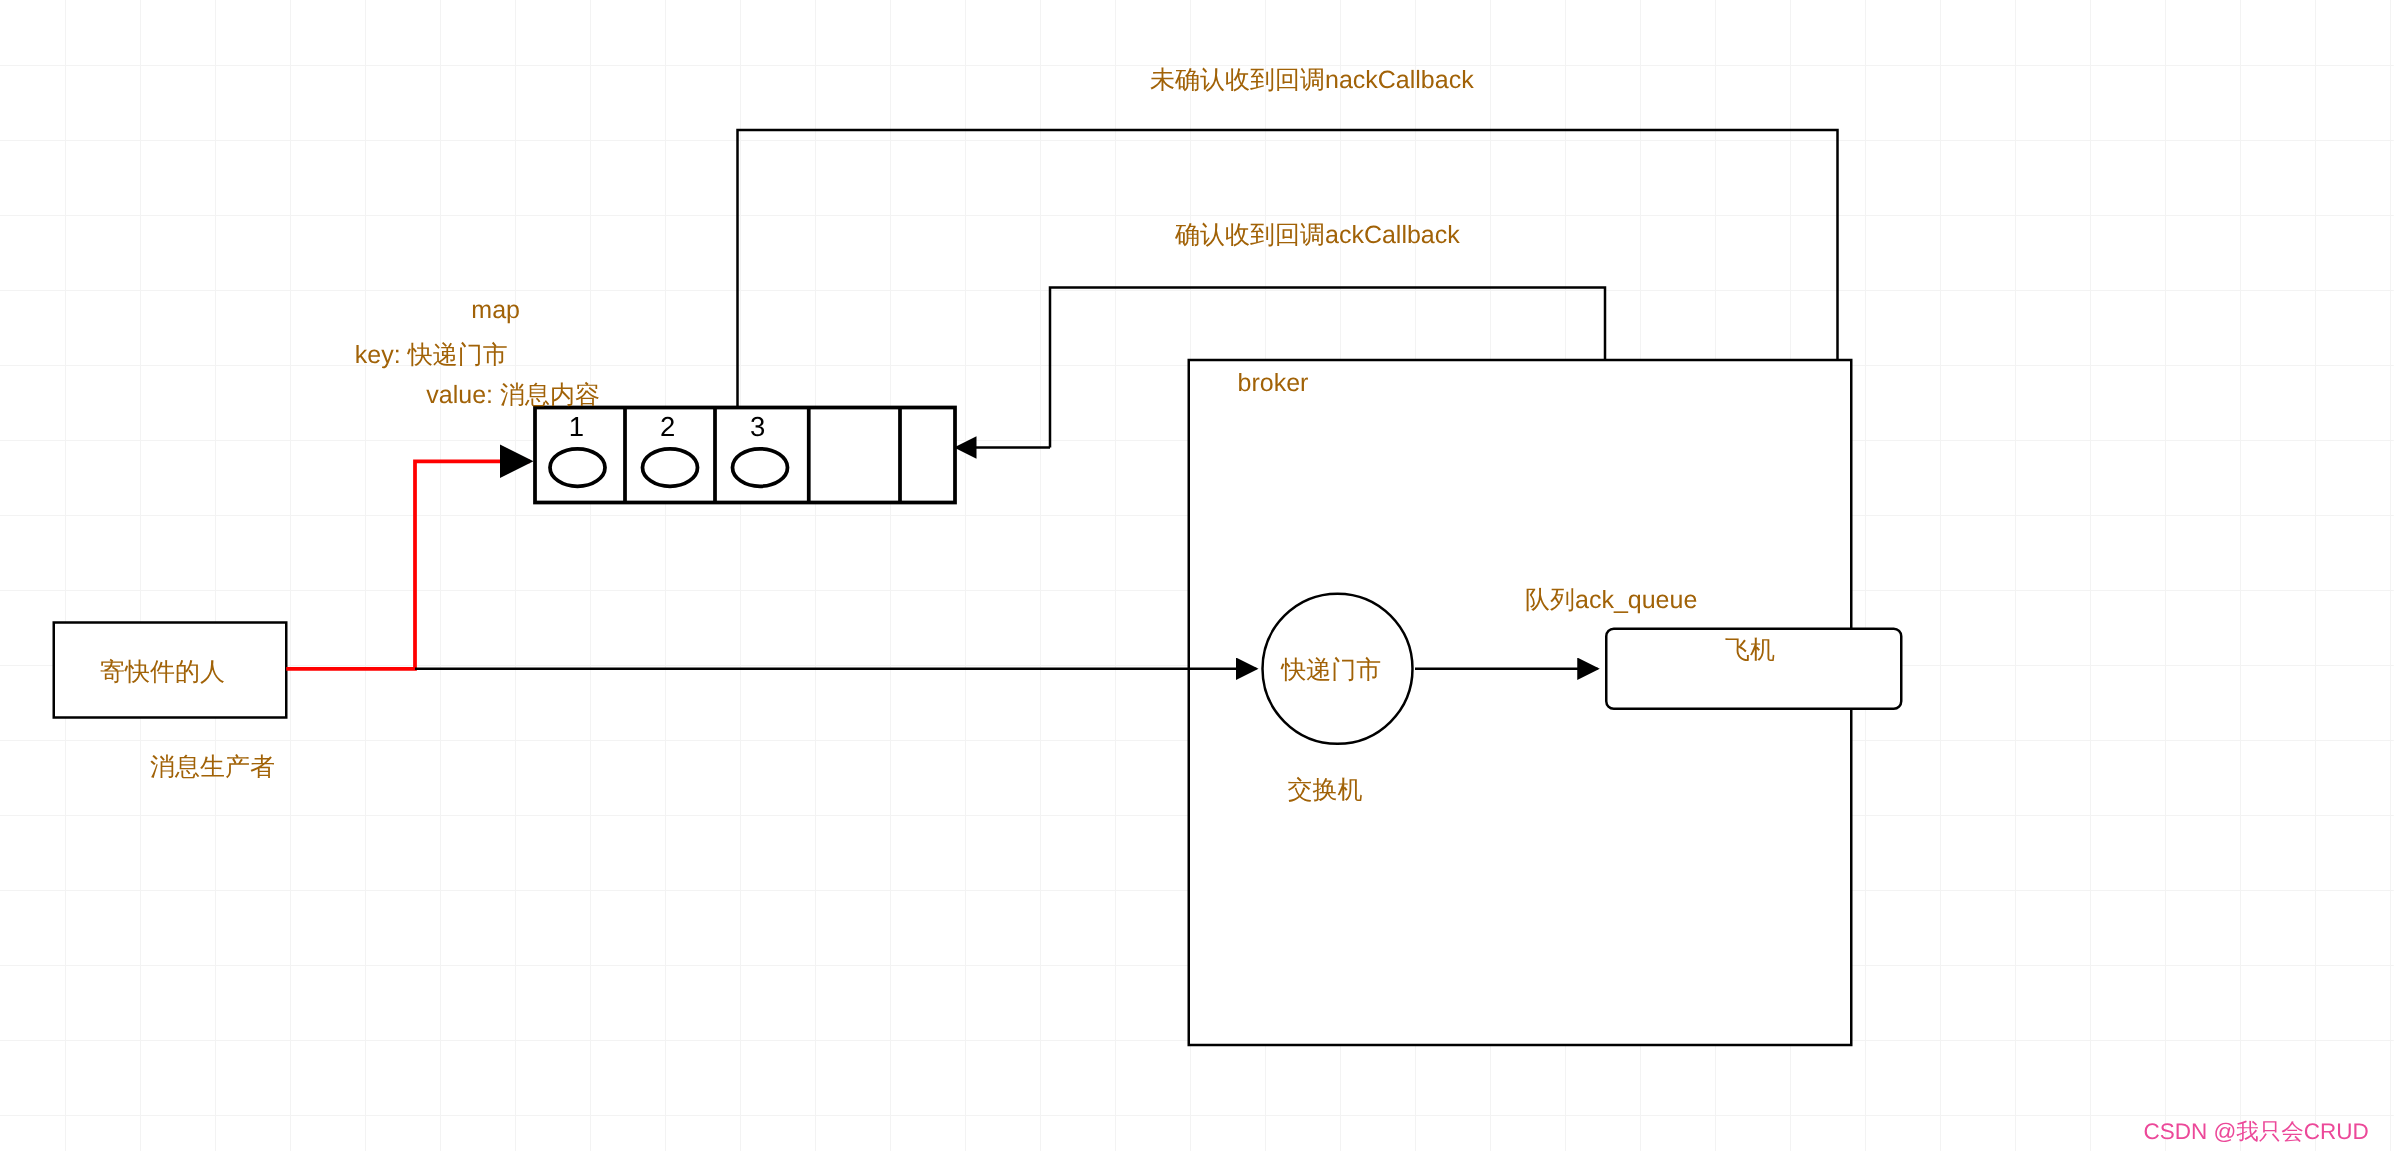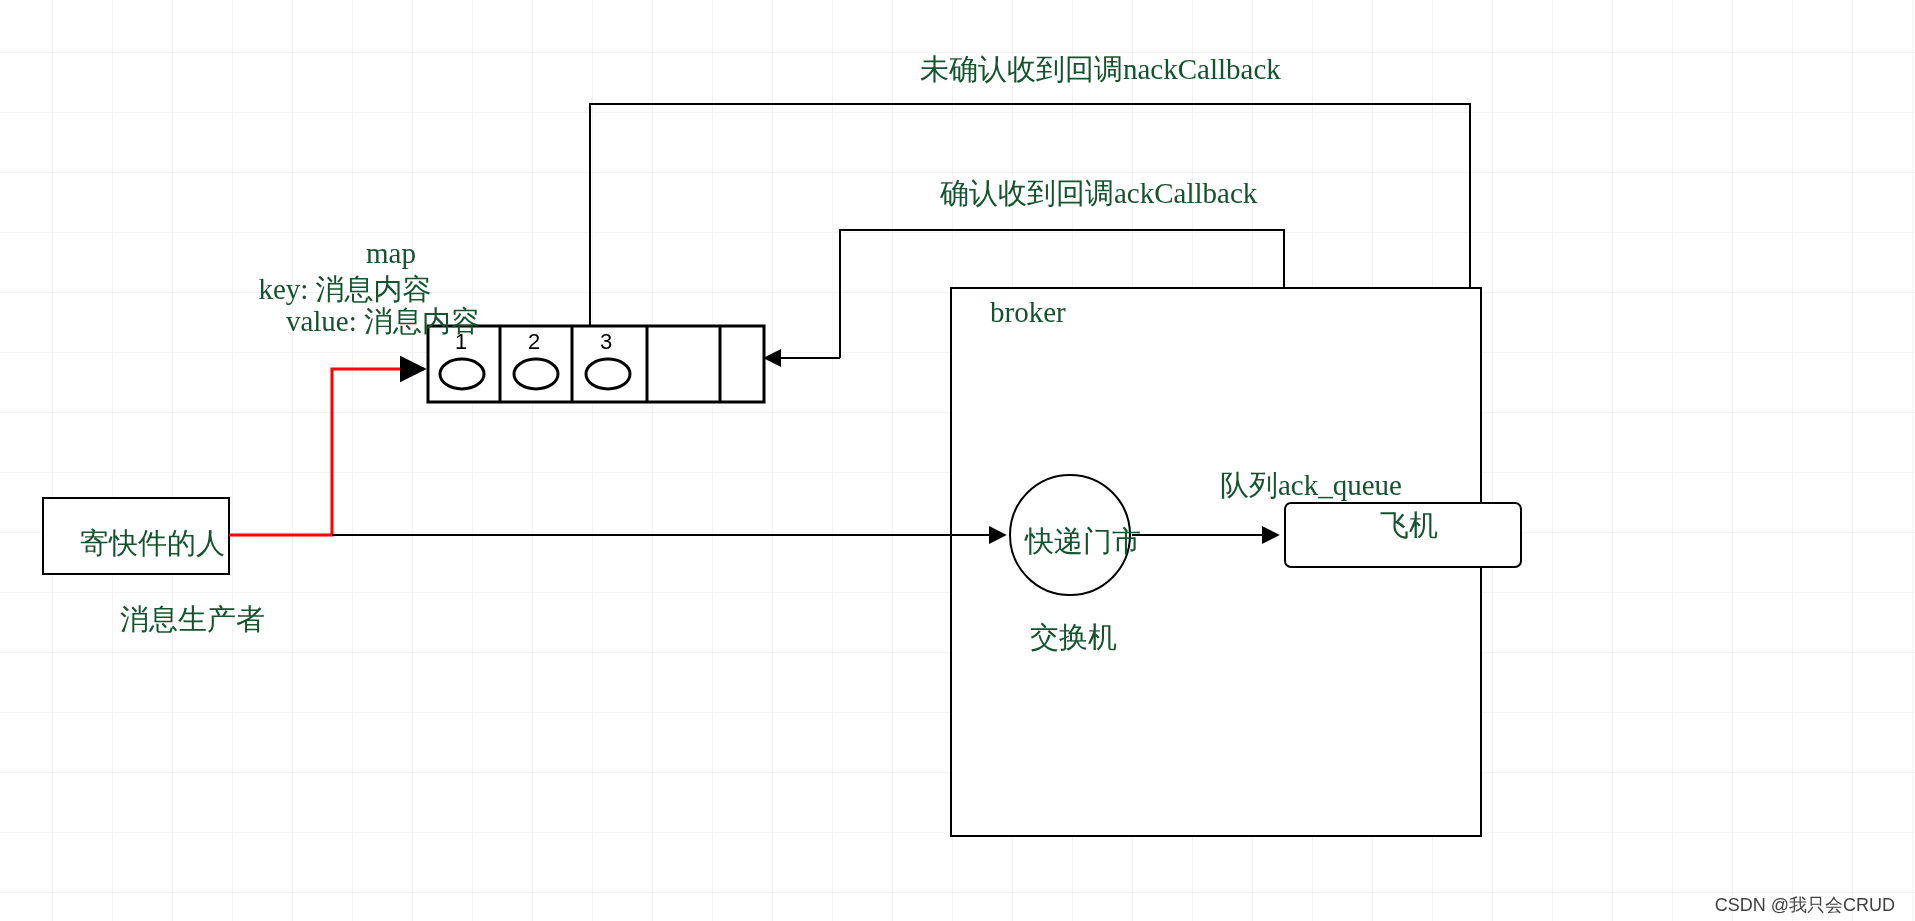--- a/index.html
+++ b/index.html
@@ -15,30 +15,29 @@
       position: absolute;
       inset: 0;
       background-image:
         linear-gradient(to right, #f3f3f3 1px, transparent 1px),
         linear-gradient(to bottom, #f3f3f3 1px, transparent 1px);
       background-size: 60px 60px;
       background-position: -8px -8px;
     }
     .label {
       position: absolute;
-      font-size: 29px;
-      color: #14532d;
+      font-size: 20px;
+      color: #a16207;
       text-align: center;
       white-space: nowrap;
-      font-family: Liberation Serif, serif;
     }
     .watermark {
       position: absolute;
       font-size: 18px;
-      color: #404040;
+      color: #ec4899;
       right: 20px;
       bottom: 4px;
     }
     svg { position: absolute; top: 0; left: 0; }
   </style>
 </head>
 <body>
 
 <div class="grid-bg"></div>
 
@@ -83,21 +82,21 @@
   <path d="M 1132 535 L 1278 535" fill="none" stroke="#000" stroke-width="2" marker-end="url(#arrow-black)"></path>
 
   <rect x="1285" y="503" width="236" height="64" rx="6" ry="6" fill="#fff" stroke="#000" stroke-width="2"></rect>
 
 </svg>
 
 <div class="label" style="left:920px; top:50px;">未确认收到回调nackCallback</div>
 <div class="label" style="left:940px; top:174px;">确认收到回调ackCallback</div>
 
 <div class="label" style="left:266px; top:237px; text-align:right; width:150px;">map</div>
-<div class="label" style="left:220px; top:270px; width:250px;">key: 消息内容</div>
+<div class="label" style="left:220px; top:270px; width:250px;">key: 快递门市</div>
 <div class="label" style="left:200px; top:302px; width:280px;text-align:right;">value: 消息内容</div>
 
 <div class="label" style="left:80px; top:524px;">寄快件的人</div>
 <div class="label" style="left:120px; top:600px;">消息生产者</div>
 
 <div class="label" style="left:990px; top:296px;text-align:right;">broker</div>
 
 <div class="label" style="left:1025px; top:522px;">快递门市</div>
 <div class="label" style="left:1030px; top:618px;">交换机</div>
 

